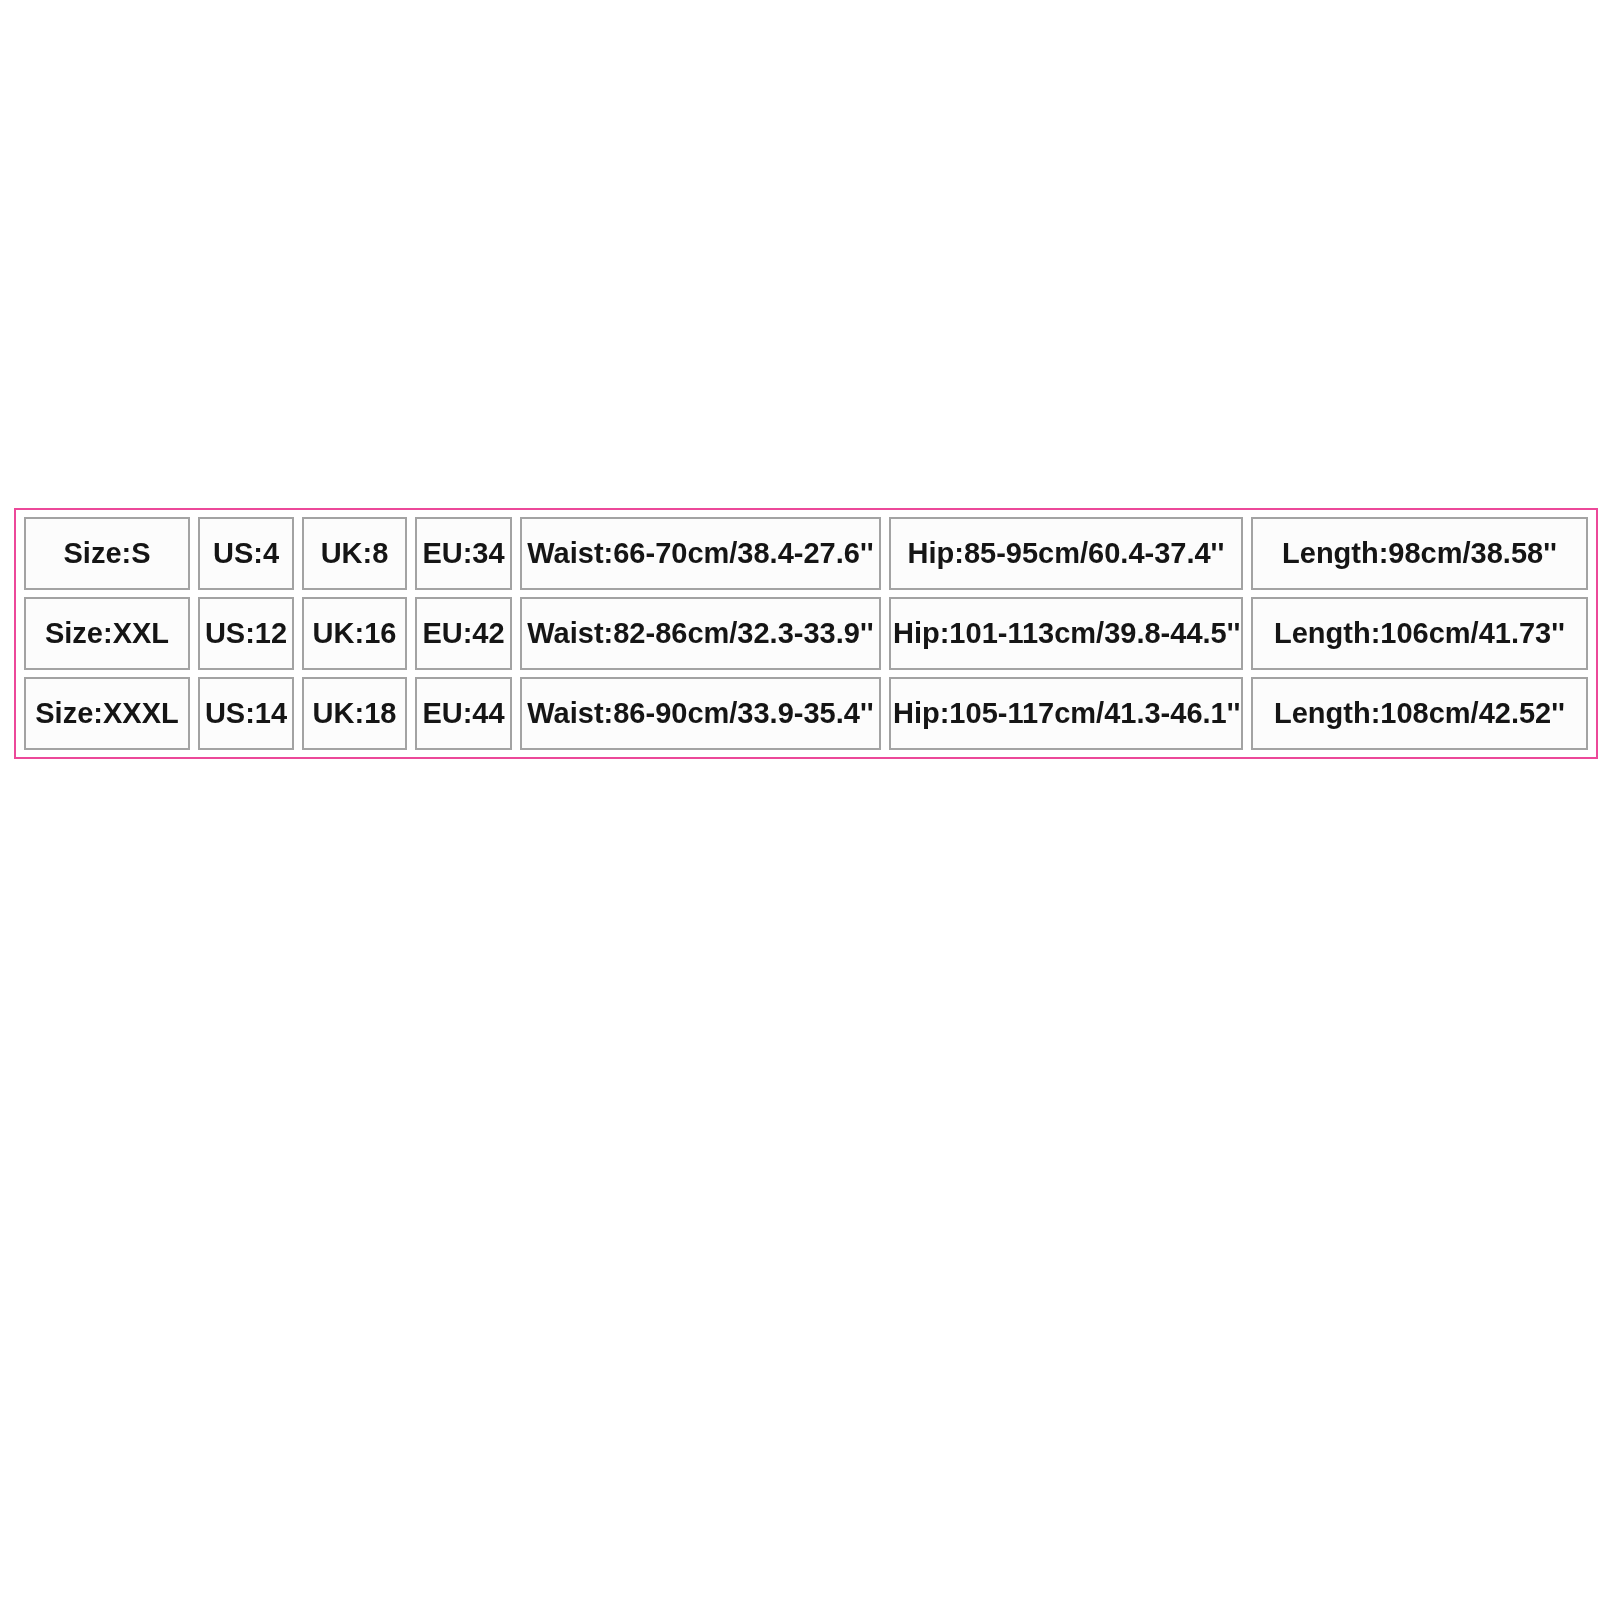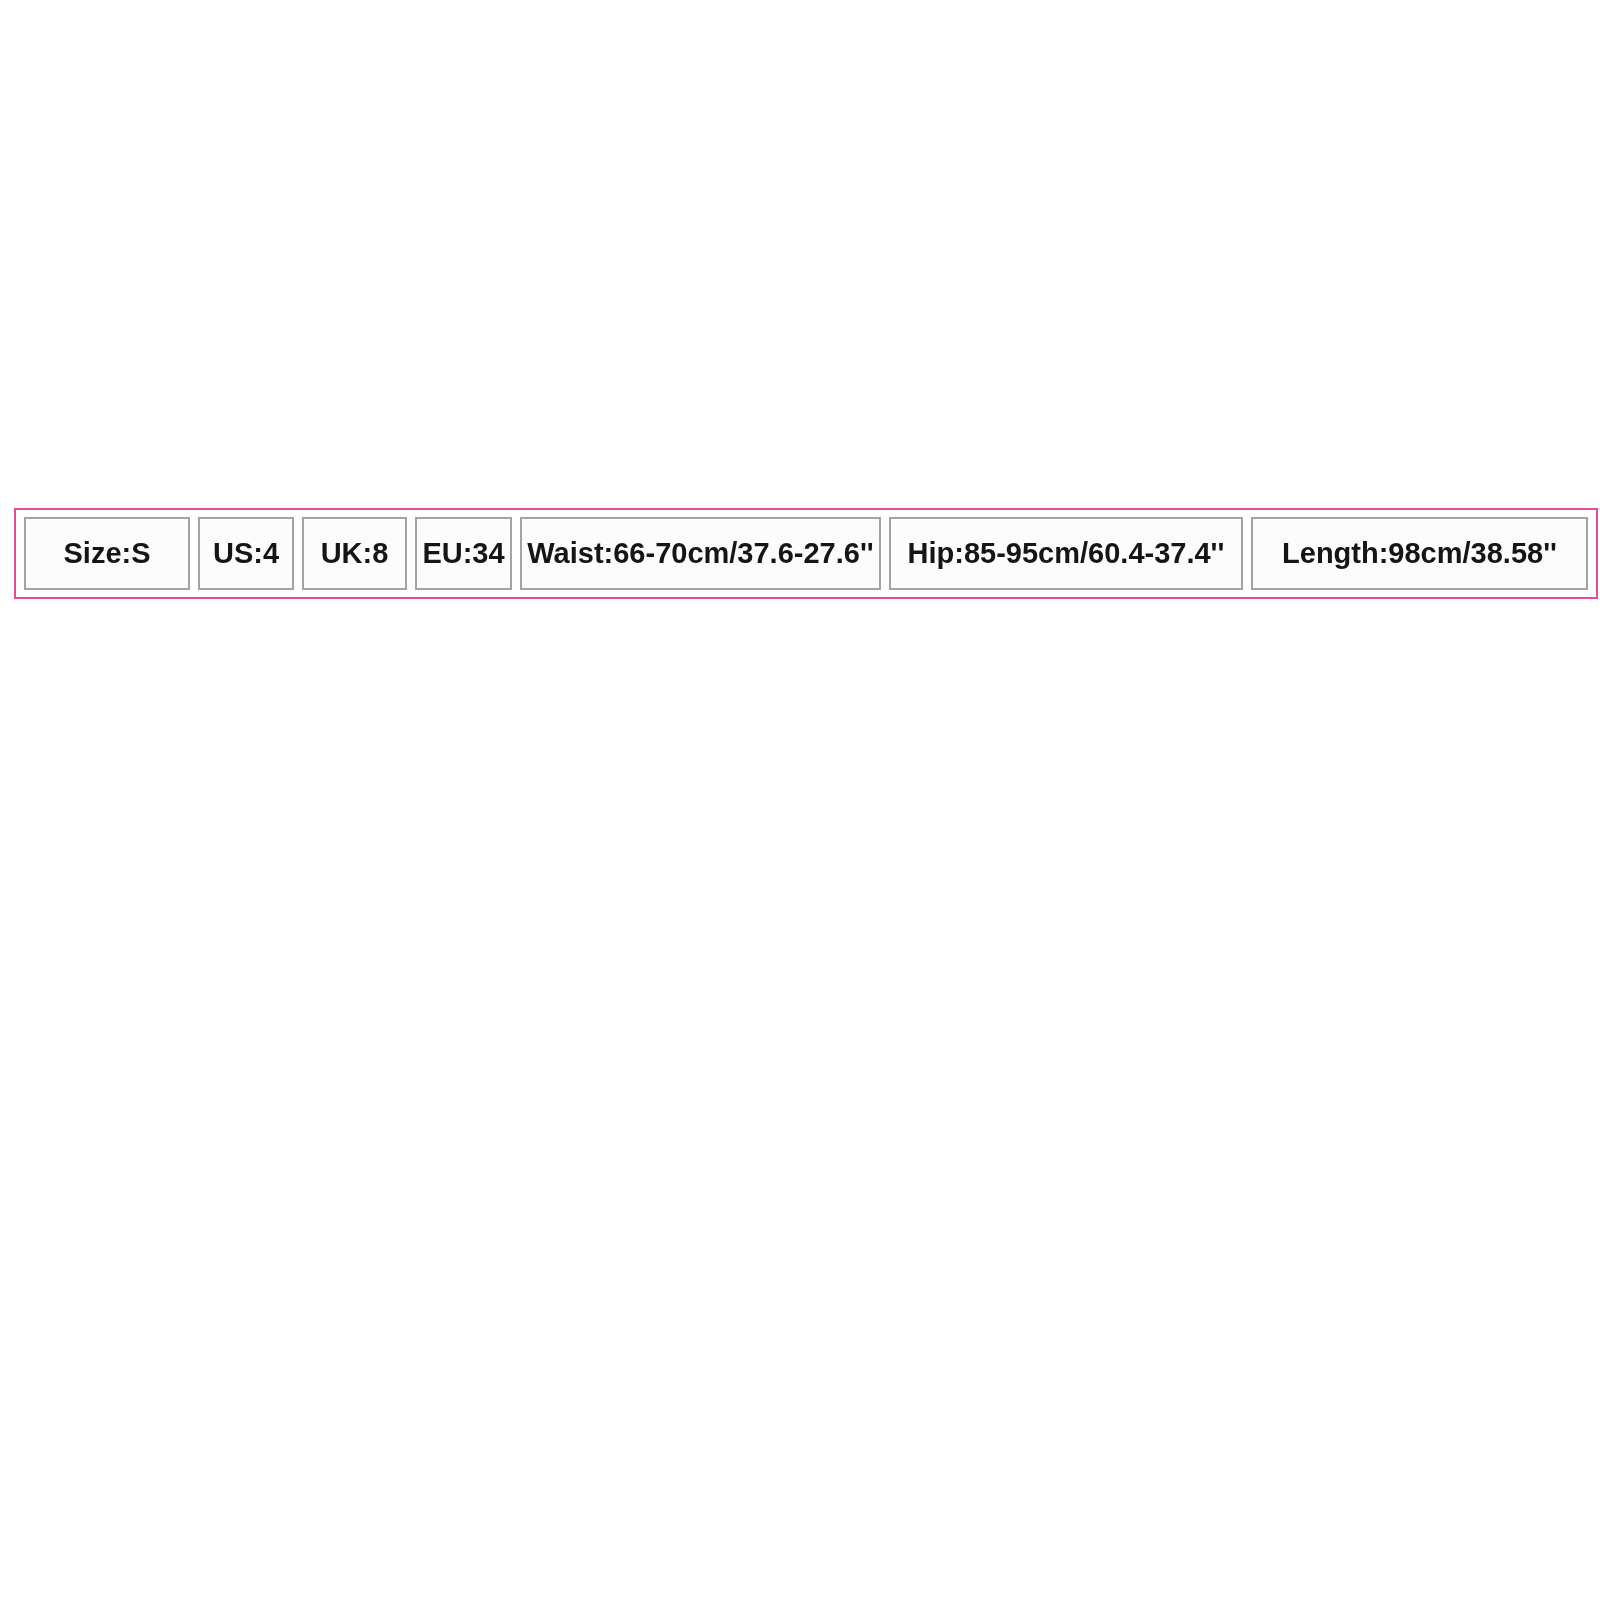--- a/index.html
+++ b/index.html
@@ -59,18 +59,36 @@
     <col class="c-waist">
       <col class="c-hip">
       <col class="c-length">
   </colgroup>
   <tbody>
     <tr>
       <td>Size:S</td>
       <td>US:4</td>
       <td>UK:8</td>
       <td>EU:34</td>
-      <td>Waist:66-70cm/37.6-27.6''</td>
+      <td>Waist:66-70cm/38.4-27.6''</td>
       <td>Hip:85-95cm/60.4-37.4''</td>
       <td>Length:98cm/38.58''</td>
+    </tr>
+    <tr>
+      <td>Size:XXL</td>
+      <td>US:12</td>
+      <td>UK:16</td>
+      <td>EU:42</td>
+      <td>Waist:82-86cm/32.3-33.9''</td>
+      <td>Hip:101-113cm/39.8-44.5''</td>
+      <td>Length:106cm/41.73''</td>
+    </tr>
+    <tr>
+      <td>Size:XXXL</td>
+      <td>US:14</td>
+      <td>UK:18</td>
+      <td>EU:44</td>
+      <td>Waist:86-90cm/33.9-35.4''</td>
+      <td>Hip:105-117cm/41.3-46.1''</td>
+      <td>Length:108cm/42.52''</td>
     </tr>
   </tbody>
 </table>
 
 </body></html>

